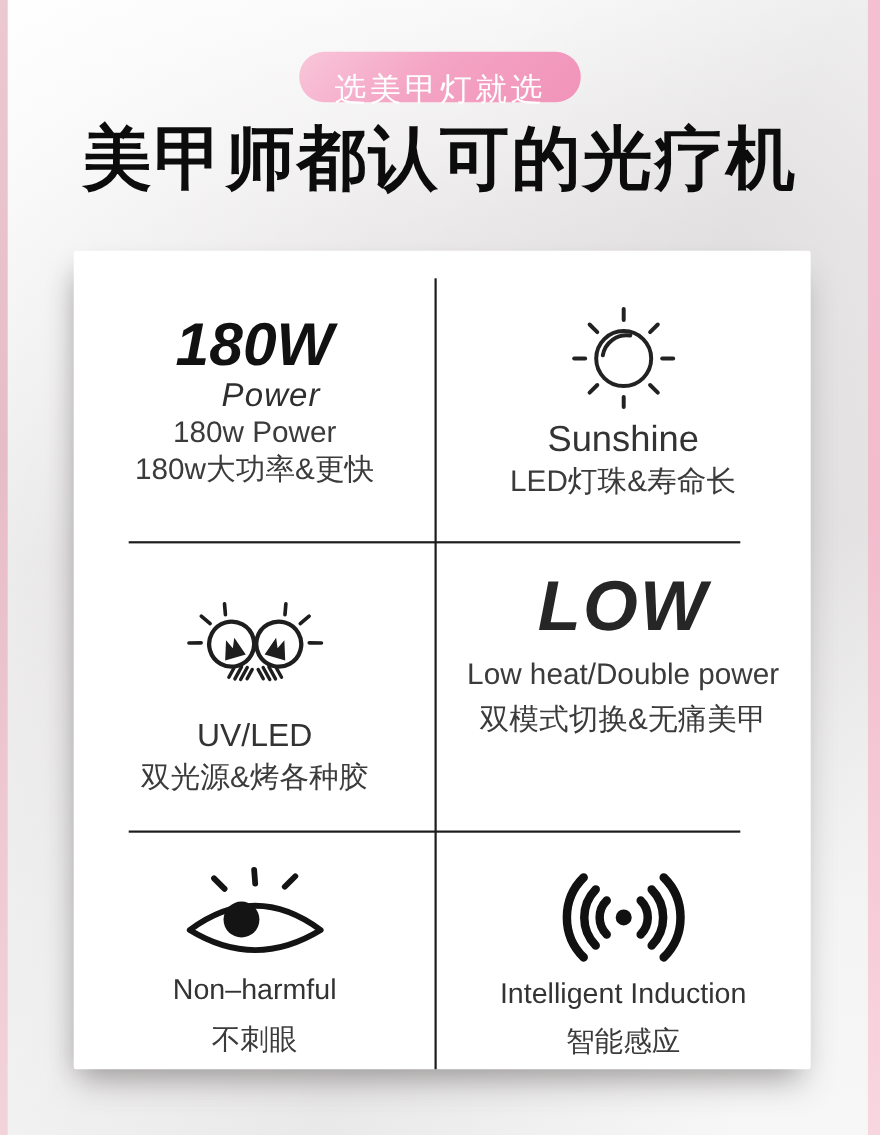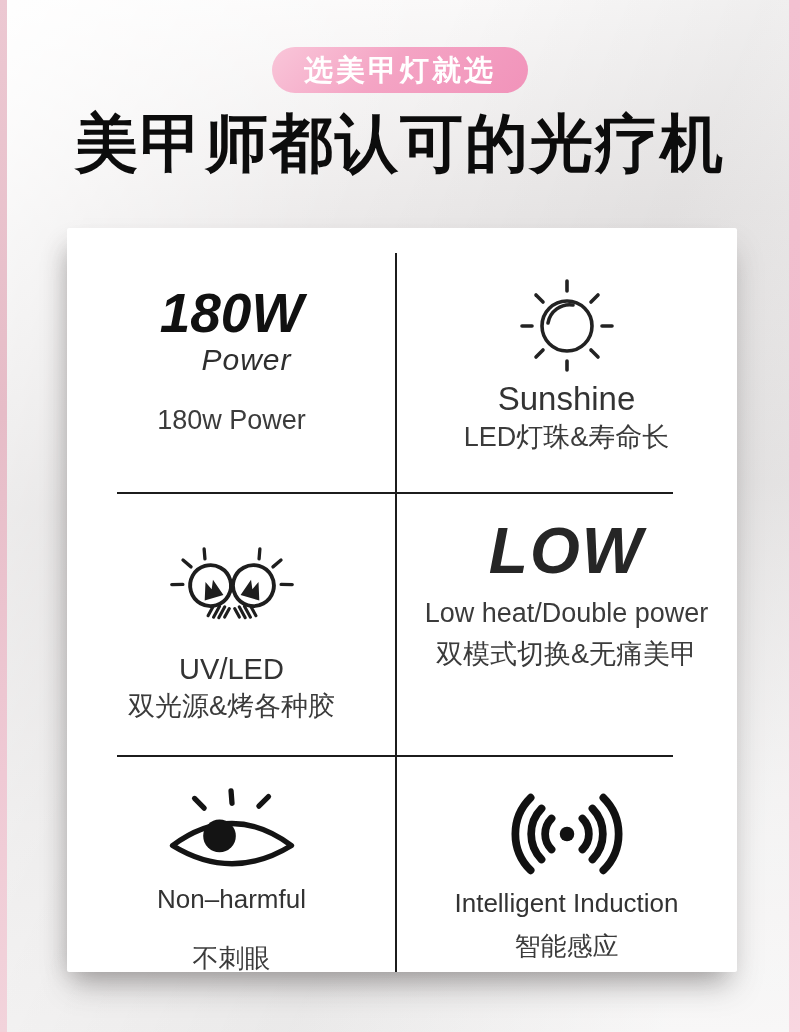--- a/index.html
+++ b/index.html
@@ -23,24 +23,24 @@
     position: absolute; left: 0; top: 0; bottom: 0; width: 7px;
     background: linear-gradient(180deg, #ecc8d2 0%, #e6bcc7 40%, #efc9d4 75%, #f2d3db 100%);
   }
   .edge-right {
     position: absolute; right: 0; top: 0; bottom: 0; width: 11px;
     background: linear-gradient(180deg, #f4c0d1 0%, #f2bccd 45%, #f6ccd8 80%, #f8d6e0 100%);
   }
 
   .badge {
     position: absolute; top: 47px; left: 50%; transform: translateX(-50%);
-    height: 46px; line-height: 46px; padding: 0 32px;
+    height: 46px; line-height: 46px; padding: 12px 32px;
     border-radius: 23px;
     background: linear-gradient(135deg, #f9c6d9 0%, #f4a4c4 45%, #f193ba 100%);
-    color: #ffffff; font-size: 29px; font-weight: 700; letter-spacing: 3px;
+    color: #ffffff; font-size: 29px; font-weight: 400; letter-spacing: 3px;
     white-space: nowrap;
   }
 
   .title {
     position: absolute; top: 101px; left: 0; width: 100%;
     text-align: center;
     font-size: 63px; font-weight: 700; letter-spacing: 2px;
     color: #0c0c0c;
   }
 
@@ -75,31 +75,31 @@
   }
   .headline-low {
     font-size: 64px; font-style: italic; font-weight: 800;
     color: #262626; line-height: 1.0; letter-spacing: 2px;
   }
   .subhead-italic {
     font-size: 30px; font-style: italic; font-weight: 400;
     color: #2e2e2e; margin-top: 2px; letter-spacing: 1px; margin-left: 30px;
   }
   .body-line { font-size: 27px; line-height: 1.22; color: #3b3b3b; }
-  .mt-lg { margin-top: 27px; }
+  .mt-lg { margin-top: 0; }
   .en-line { font-size: 26px; color: #333333; }
 
   .c2 .en-line { margin-top: 6px; font-size: 33px; }
   .c2 .body-line { margin-top: 3px; }
   .c3 .uv-title { font-size: 29px; color: #333333; margin-top: 8px; }
   .c3 .body-line { margin-top: 4px; }
   .c4 .body-line.l1 { margin-top: 14px; }
   .c4 .body-line.l2 { margin-top: 8px; }
   .c5 .en-line { margin-top: 2px; }
-  .c5 .body-line { margin-top: 28px; font-size: 26px; }
+  .c5 .body-line { margin-top: 15px; font-size: 26px; }
   .c6 .en-line { margin-top: 4px; }
   .c6 .body-line { margin-top: 12px; font-size: 26px; }
 
   .icon svg { display: block; }
 </style>
 </head>
 <body>
 
 <div class="page">
   <div class="bg-sheen"></div>
@@ -114,20 +114,21 @@
 
   <div class="card">
     <div class="vline"></div>
     <div class="hline r1"></div>
     <div class="hline r2"></div>
 
     <div class="cell c1">
       <div class="headline-big">180W</div>
       <div class="subhead-italic">Power</div>
       <div class="body-line mt-lg">180w Power</div>
+      <div class="body-line">180w大功率&amp;更快</div>
     </div>
 
     <div class="cell c2">
       <span class="icon">
         <svg width="104" height="100" viewBox="0 0 100 100" fill="none" stroke="#222222" stroke-width="3.6" stroke-linecap="round">
           <circle cx="50" cy="52" r="25"></circle>
           <path d="M 31 49 A 22 22 0 0 1 56 31"></path>
           <line x1="50" y1="7" x2="50" y2="17"></line>
           <line x1="50" y1="87" x2="50" y2="96"></line>
           <line x1="5" y1="52" x2="15" y2="52"></line>

